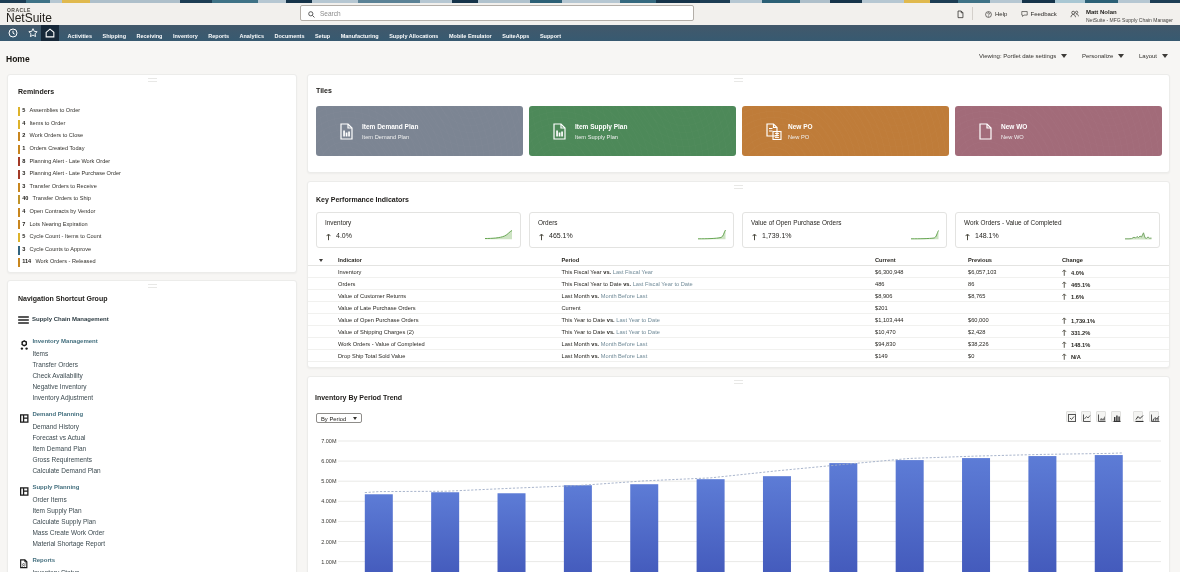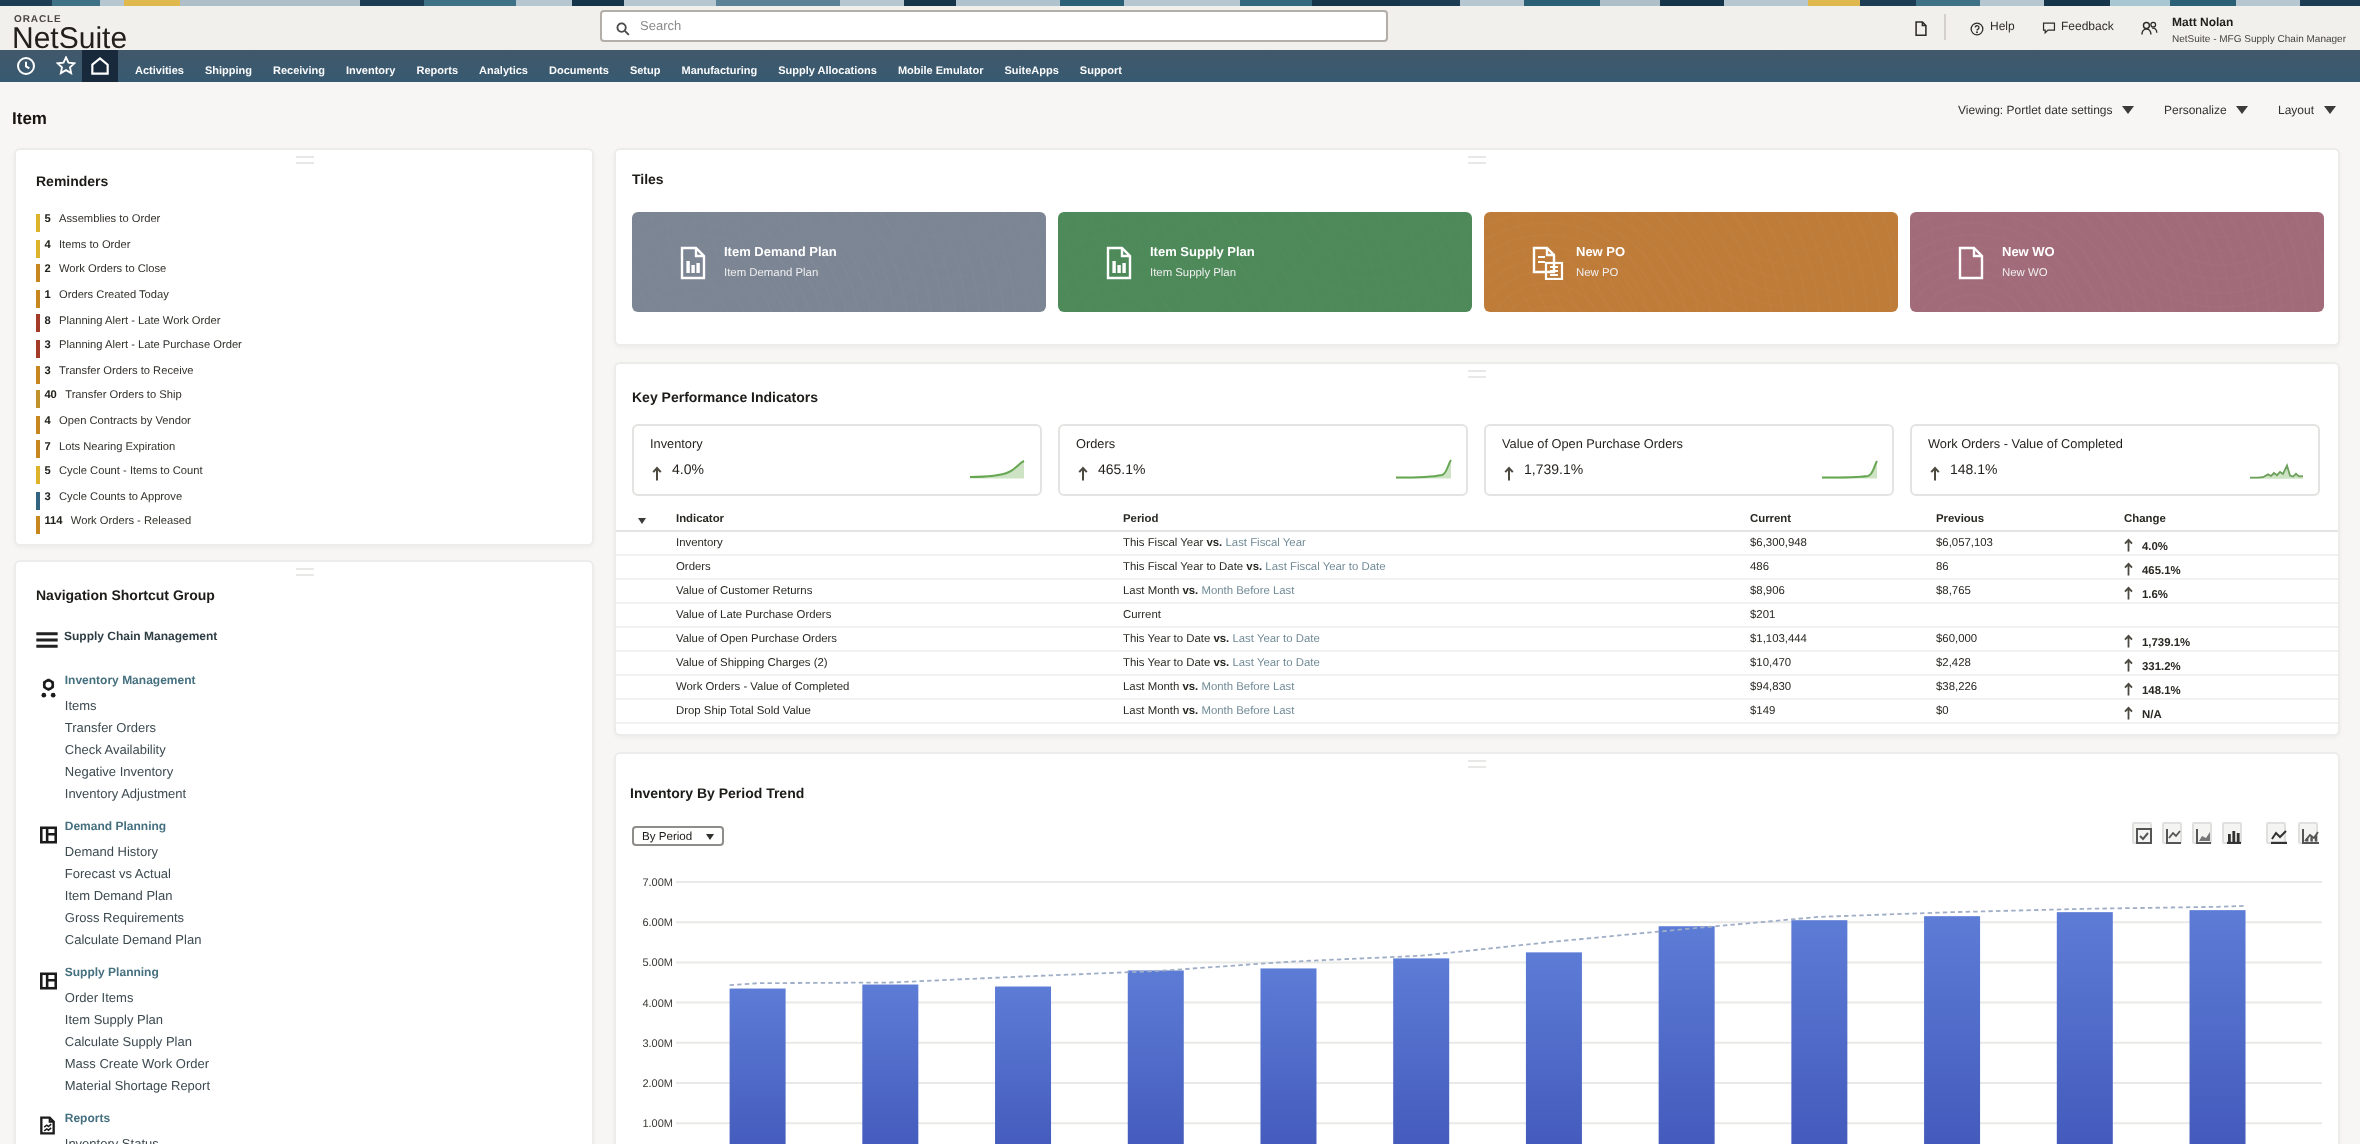--- a/index.html
+++ b/index.html
@@ -6,21 +6,21 @@
 html,body { width:1180px; height:572px; overflow:hidden; }
 body { font-family:"Liberation Sans", sans-serif; background:#f7f6f4; position:relative; }
 .abs { position:absolute; }
 
 
 #strip { top:0; left:0; width:1180px; height:3px; background: linear-gradient(90deg, #1d3d54 0px 26px, #3f7286 26px 50px, #b6c7d2 50px 62px, #e0b94e 62px 90px, #aebfca 90px 180px, #1d3d54 180px 212px, #3f7286 212px 258px, #b6c7d2 258px 286px, #16344a 286px 312px, #b6c7d2 312px 358px, #5b8296 358px 420px, #b6c7d2 420px 452px, #16344a 452px 478px, #b0c2cd 478px 530px, #2c6076 530px 562px, #b6c7d2 562px 620px, #35697f 620px 656px, #16344a 656px 700px, #1d3d54 700px 730px, #b6c7d2 730px 762px, #2c6076 762px 800px, #aebfca 800px 830px, #16344a 830px 862px, #b6c7d2 862px 904px, #e0b94e 904px 930px, #1d3d54 930px 958px, #3f7286 958px 990px, #b6c7d2 990px 1022px, #16344a 1022px 1055px, #a9c7d3 1055px 1085px, #2c6076 1085px 1118px, #b6c7d2 1118px 1150px, #1d3d54 1150px 1180px); }
 
 
 #header { top:3px; left:0; width:1180px; height:22px; background:#f2f0ed; }
 #logo-oracle { top:7px; left:7px; font-size:5px; font-weight:bold; letter-spacing:0.45px; color:#4a4741; }
-#logo-ns { top:11px; left:6px; font-size:15px; color:#23201b; }
+#logo-ns { top:11px; left:6px; font-size:12px; color:#23201b; }
 #searchbox { top:5px; left:300px; width:394px; height:16px; background:#fff; border:1px solid #b3aea8; border-radius:2px; }
 #searchbox svg { position:absolute; left:6.5px; top:4.5px; }
 #searchbox span { position:absolute; left:19px; top:4px; font-size:6.5px; color:#8a8a8a; }
 #hdr-right { top:3px; left:940px; width:240px; height:22px; font-size:6px; color:#2e2c29; }
 #username { font-weight:bold; font-size:6px; color:#1f1d1a; position:absolute; left:146px; top:6px; }
 #userrole { font-size:5px; color:#454340; position:absolute; left:146px; top:14px; white-space:nowrap; }
 .hdr-sep { position:absolute; left:32px; top:4px; width:1px; height:13px; background:#d4d0cb; }
 
 
 #navbar { top:25px; left:0; width:1180px; height:16px; background:linear-gradient(#42586a,#375a71); }
@@ -152,21 +152,21 @@
   <div id="homecell">
     <svg style="position:absolute;left:4px;top:3px" width="10" height="10" viewBox="0 0 12 12">
         <path d="M1.4 5.2 L6 1.4 L10.6 5.2 V10.6 H1.4 Z" fill="none" stroke="#fff" stroke-width="1.3"></path>
       </svg>
   </div>
   <div id="menus">
     <span>Activities</span><span>Shipping</span><span>Receiving</span><span>Inventory</span><span>Reports</span><span>Analytics</span><span>Documents</span><span>Setup</span><span>Manufacturing</span><span>Supply Allocations</span><span>Mobile Emulator</span><span>SuiteApps</span><span>Support</span>
   </div>
 </div>
 
-<div class="abs" id="home-h">Item</div>
+<div class="abs" id="home-h">Home</div>
 <div class="abs" id="viewrow">
   <span style="position:absolute;left:0;white-space:nowrap">Viewing: Portlet date settings<span class="caret"></span></span>
   <span style="position:absolute;left:103px;white-space:nowrap">Personalize<span class="caret"></span></span>
   <span style="position:absolute;left:160px;white-space:nowrap">Layout<span class="caret"></span></span>
 </div>
 
 <div class="card" id="card-rem">
   <div class="handle"></div>
   <div class="ptitle" style="left:10px;top:13px">Reminders</div>
   <div id="remrows">

